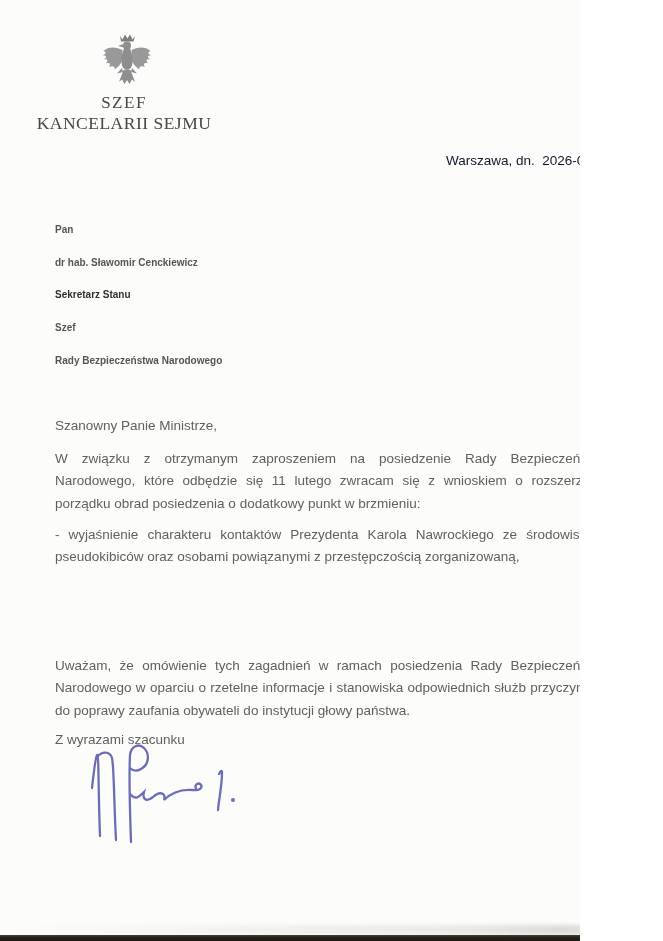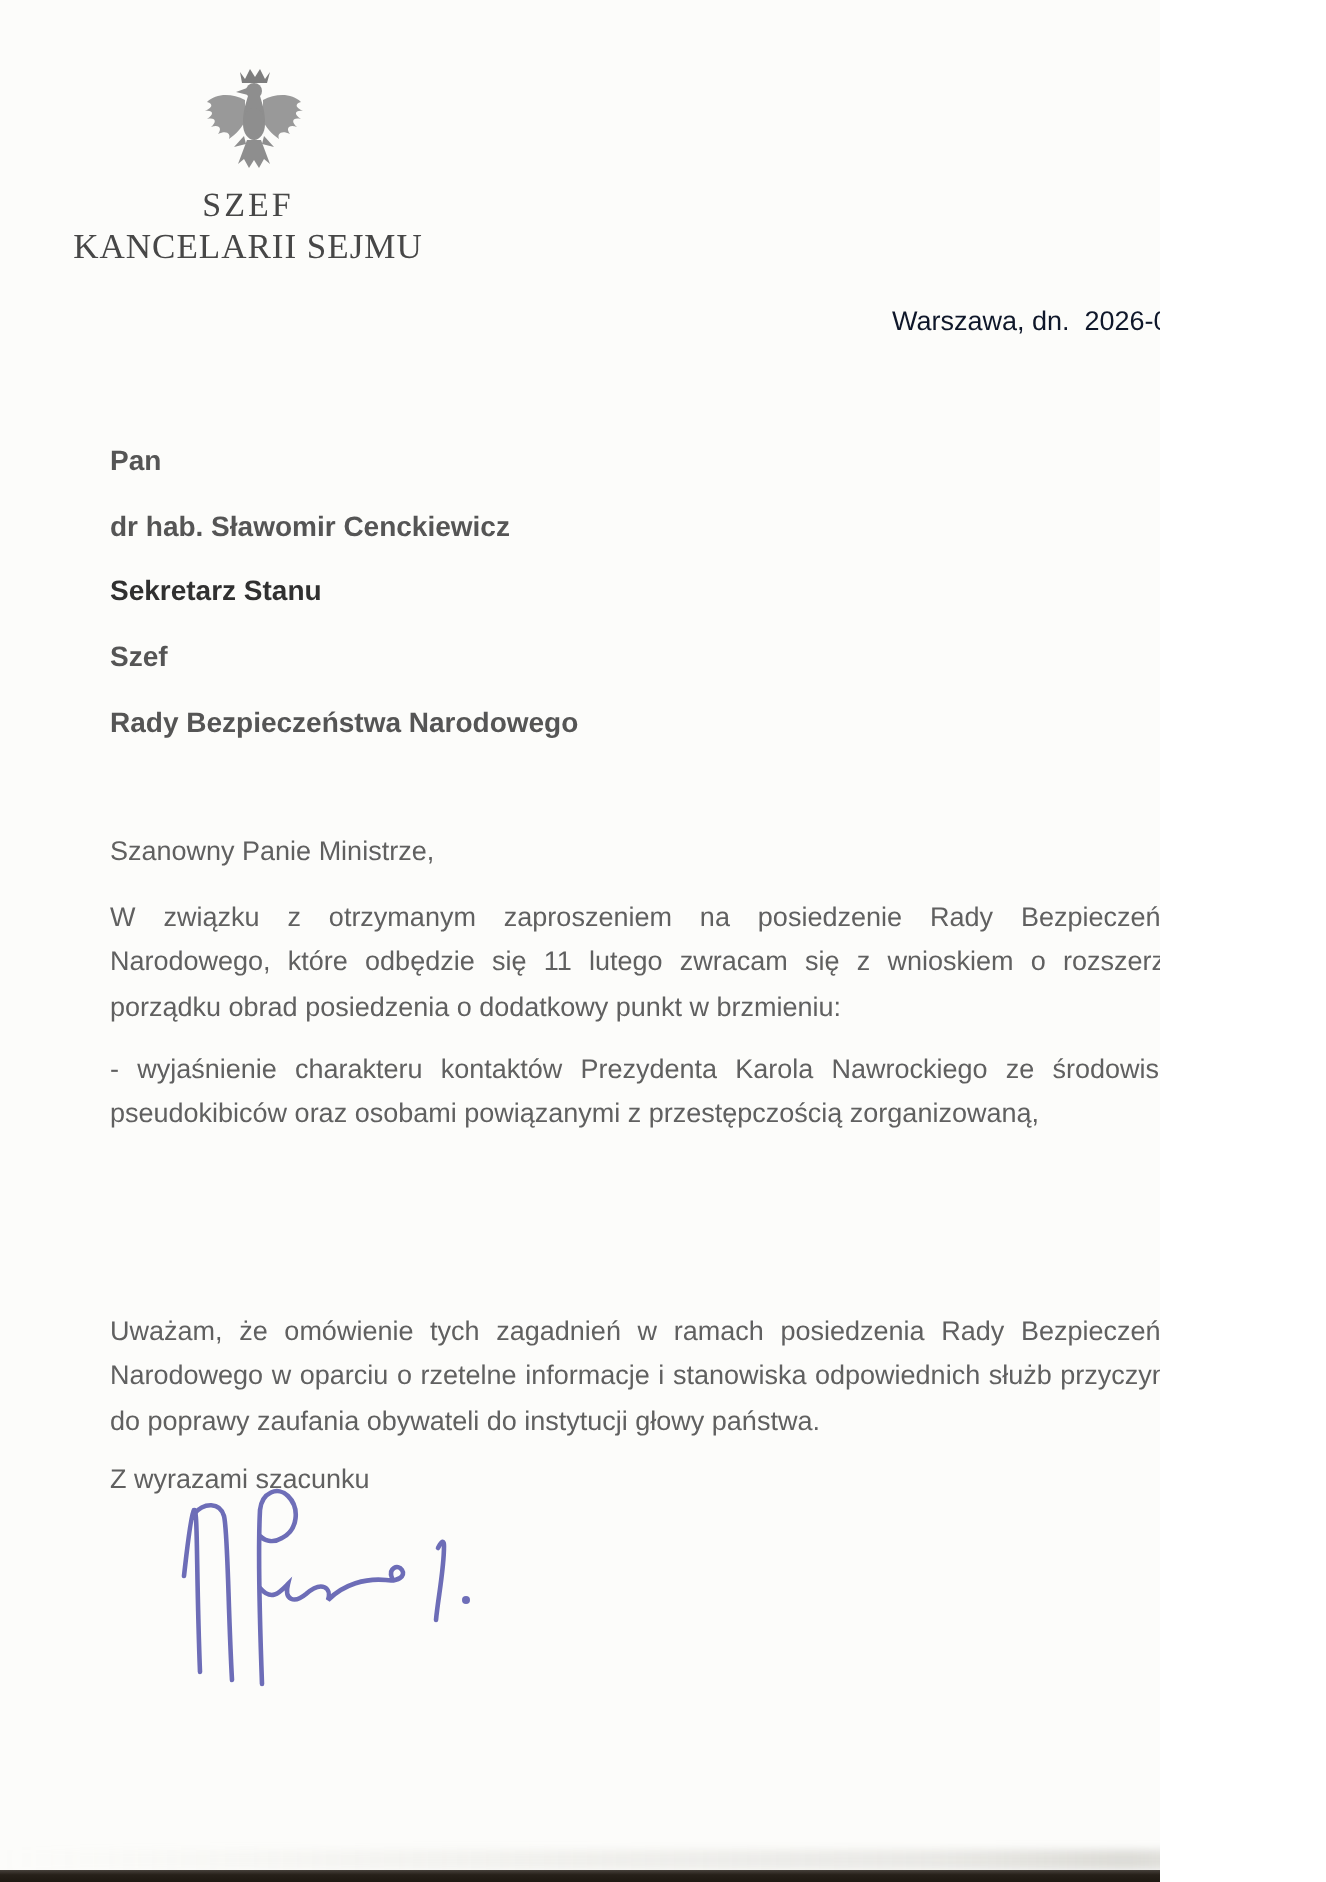--- a/index.html
+++ b/index.html
@@ -17,21 +17,21 @@
   }
   .org-line1 { font-size:17px; letter-spacing:1.5px; line-height:20px; }
   .org-line2 { font-size:17.5px; letter-spacing:0.5px; line-height:21px; }
   
   .dateline {
     position:absolute; left:446px; top:151px; font-size:13.5px; color:#0f172a;
     white-space:pre; line-height:20px;
   }
   
   .recipient-line {
-    position:absolute; left:55px; font-size:14px; font-weight:700;
+    position:absolute; left:55px; font-size:10px; font-weight:700;
     color:#555555; line-height:18px; white-space:pre;
   }
   .recipient-line.darker { color:#303030; }
   
   .para {
     position:absolute; left:55px; width:553px;
     font-size:13.5px; line-height:22.4px; color:#606060;
     text-align:justify;
   }
   .para.left { text-align:center; width:auto; }

